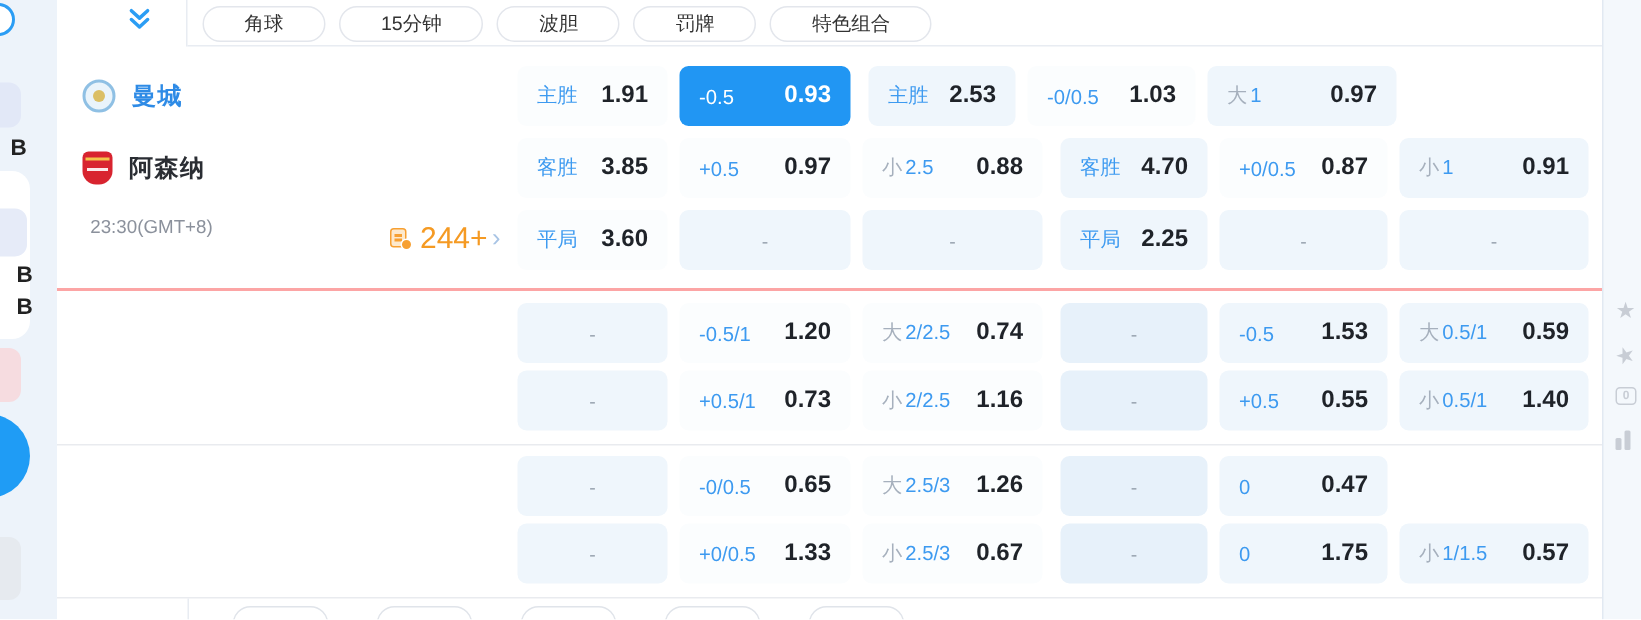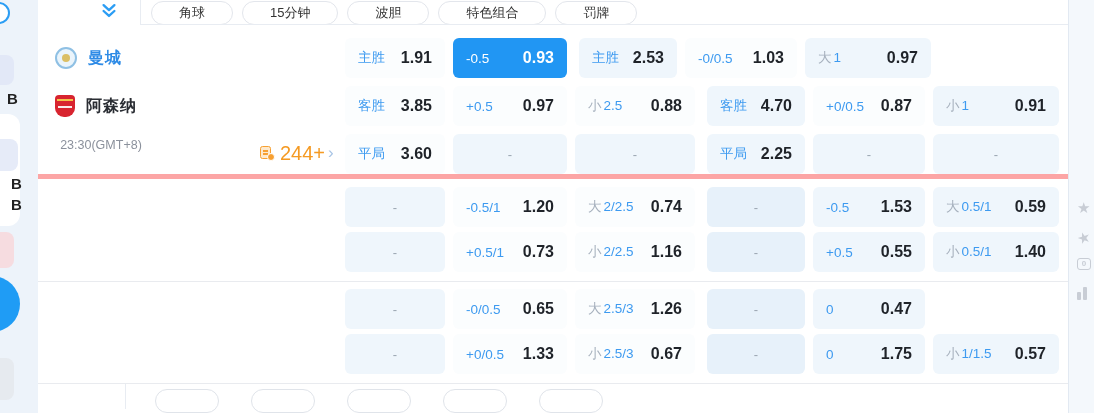--- a/index.html
+++ b/index.html
@@ -20,31 +20,31 @@
   .sr-b2{left:11px;top:175px;}
   .sr-b3{left:11px;top:196px;}
   .sr-pill.pink{left:-14px;top:232px;width:28px;height:36px;background:#f6dce0;}
   .sr-blue-circle{position:absolute;left:-36px;top:276px;width:56px;height:56px;border-radius:50%;background:#1f9cf5;}
   .sr-pill.gray{left:-14px;top:358px;width:28px;height:42px;background:#e6eaef;}
 
   
   .content{position:absolute;left:38px;top:0;width:1056px;height:413px;background:#fff;}
 
   
-  .topbar{position:relative;height:25px;display:flex;align-items:center;margin-left:16px;}
+  .topbar{position:relative;height:31px;display:flex;align-items:center;}
   .topbar::after{content:"";position:absolute;left:87px;right:0;bottom:0;height:1px;background:#e8ecf2;}
   .collapse-area{width:87px;height:100%;display:flex;align-items:center;justify-content:center;
         padding-left:24px;border-right:1px solid #e8ecf2;cursor:pointer;}
   .tabs{display:flex;align-items:center;gap:9px;padding-left:10px;}
   .tab-pill{height:24px;padding:0 27px;display:flex;align-items:center;border:1px solid #e3e6ec;
         border-radius:13px;font-size:13px;color:#333;background:#fff;cursor:pointer;white-space:nowrap;}
 
   
   .section{display:flex;}
-  .section.s1{padding-top:13px;border-bottom:5px solid #fca5a5;}
+  .section.s1{padding-top:13px;padding-bottom:12px;border-bottom:2px solid #fca5a5;}
   .section.s2{padding-top:8px;padding-bottom:9px;border-bottom:1px solid #e9ebef;}
   .section.s3{padding-top:7px;padding-bottom:9px;border-bottom:1px solid #e9ebef;}
   .left-col{width:307px;flex:0 0 307px;position:relative;}
   .rows-wrap{display:flex;flex-direction:column;}
   .s1 .rows-wrap{gap:8px;}
   .s2 .rows-wrap,.s3 .rows-wrap{gap:5px;}
   .odds-row{display:flex;}
 
   .cell{height:40px;border-radius:6px;display:flex;align-items:center;justify-content:space-between;
         padding:0 13px;margin-right:8px;cursor:pointer;}
@@ -135,22 +135,22 @@
           <svg width="18" height="18" viewBox="0 0 20 20" fill="none">
             <path d="M4 3.5 L10 9 L16 3.5" stroke="#2b9df4" stroke-width="2.6" stroke-linecap="round" stroke-linejoin="round"></path>
             <path d="M4 10 L10 15.5 L16 10" stroke="#2b9df4" stroke-width="2.6" stroke-linecap="round" stroke-linejoin="round"></path>
           </svg>
         </span>
       </div>
       <div class="tabs" id="tabs">
           <div class="tab-pill">角球</div>
           <div class="tab-pill">15分钟</div>
           <div class="tab-pill">波胆</div>
+          <div class="tab-pill">罚牌</div>
           <div class="tab-pill">特色组合</div>
-          <div class="tab-pill">罚牌</div>
         </div>
     </div>
 
     <div class="section s1">
       <div class="left-col">
         <div class="team-row">
           <span class="logo-city"></span>
           <span class="team-name home">曼城</span>
         </div>
         <div class="team-row">

